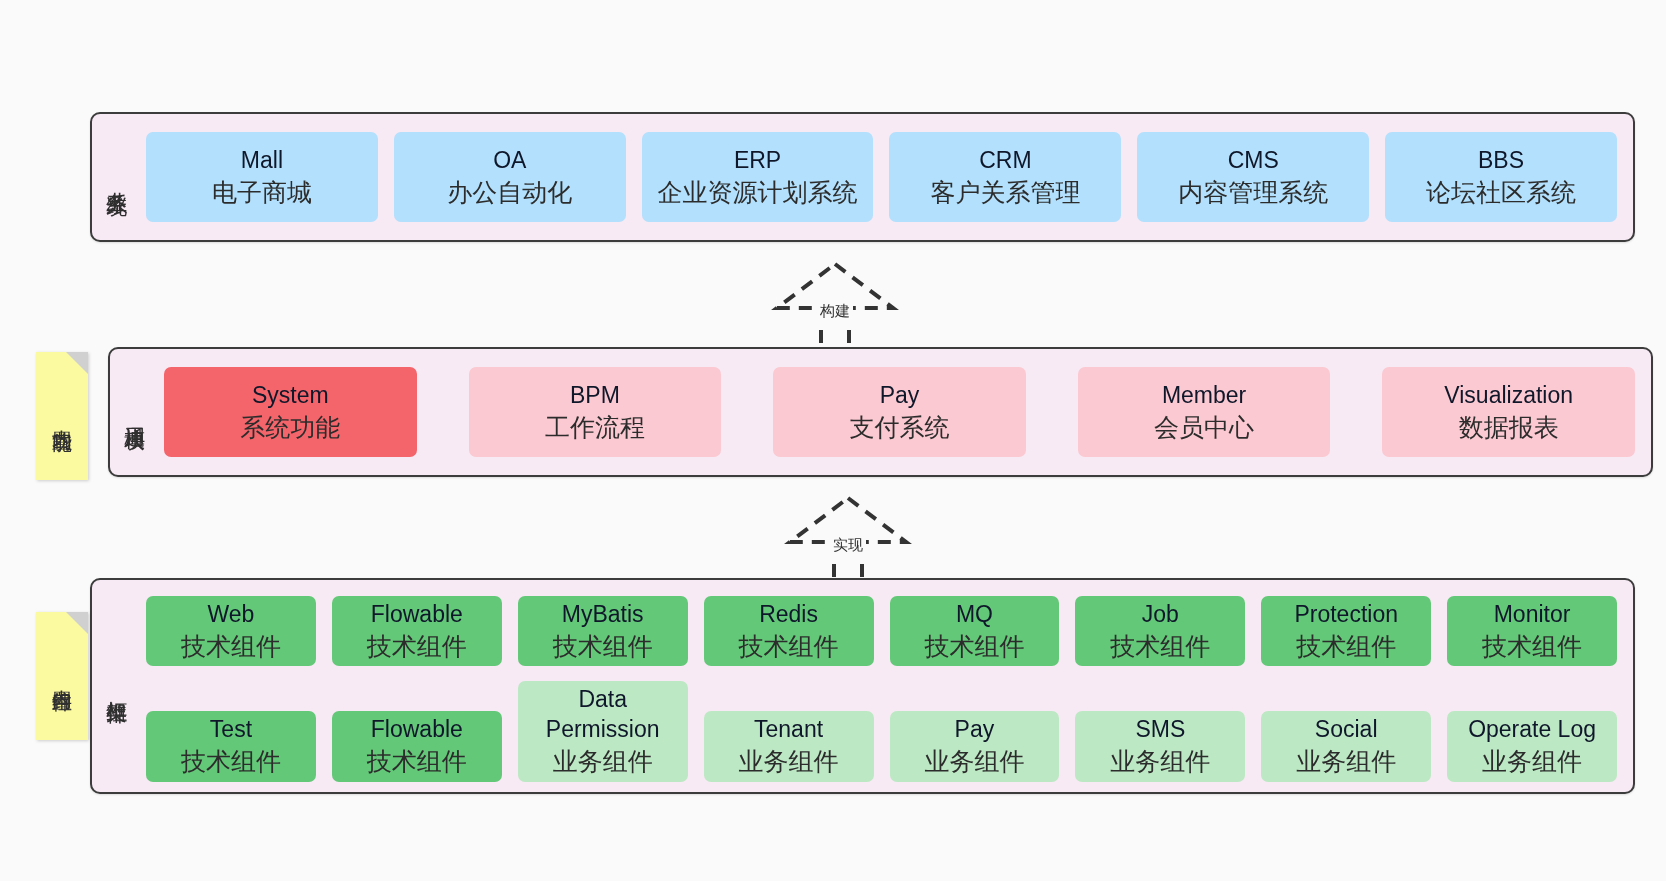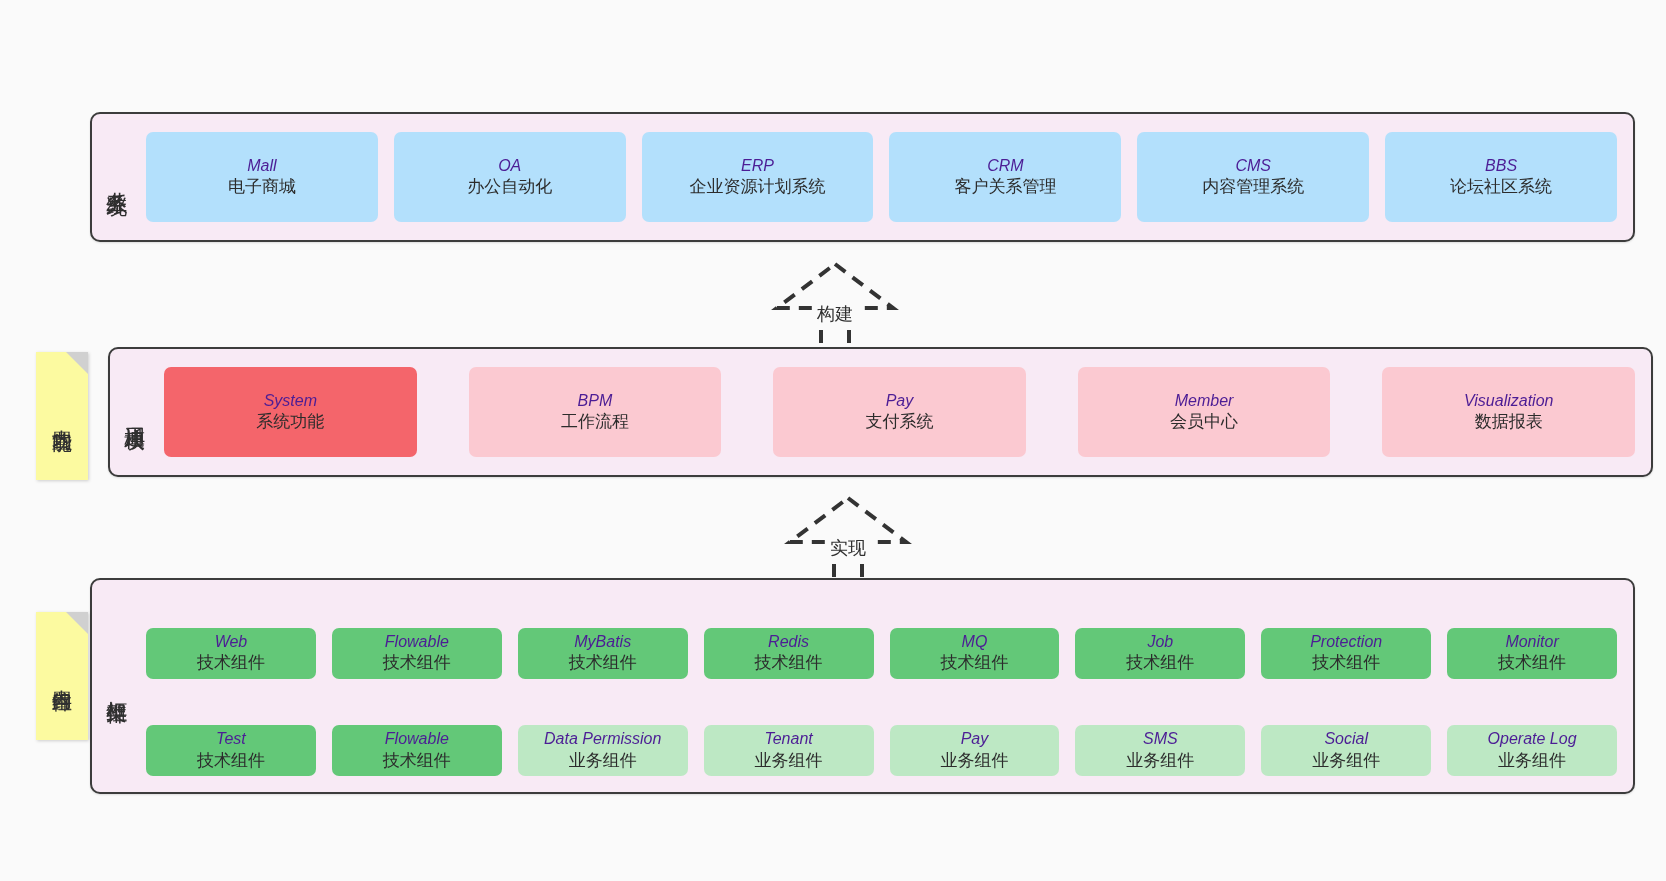--- a/index.html
+++ b/index.html
@@ -74,26 +74,25 @@
     display: flex;
     flex-direction: column;
     align-items: center;
     justify-content: center;
     text-align: center;
     line-height: 1.3;
     box-sizing: border-box;
     padding: 4px 6px;
   }
   .card .c-name {
-    font-size: 16px;
-    color: #4c1d95;
-    font-style: italic;
+    font-size: 23px;
+    color: #0f172a;
   }
   .card .c-sub {
-    font-size: 17px;
+    font-size: 25px;
     color: #2c2c2c;
   }
 
   .card.blue     { background: #b3e0fc; }
   .card.red      { background: #f4656b; }
   .card.pink     { background: #fbc9d1; margin-left: 36px; }
   .card.green    { background: #63c878; }
   .card.lgreen   { background: #bde8c4; }
 
   
@@ -137,21 +136,21 @@
     inset: 0;
     overflow: visible;
   }
   .connector .conn-label {
     position: absolute;
     left: 50%;
     top: 44px;
     transform: translateX(-50%);
     background: #fafafa;
     padding: 0 3px;
-    font-size: 18px;
+    font-size: 15px;
     color: #2f2f2f;
     white-space: nowrap;
     user-select: none;
   }
 </style>
 </head>
 <body>
 
 <div class="canvas">
 

